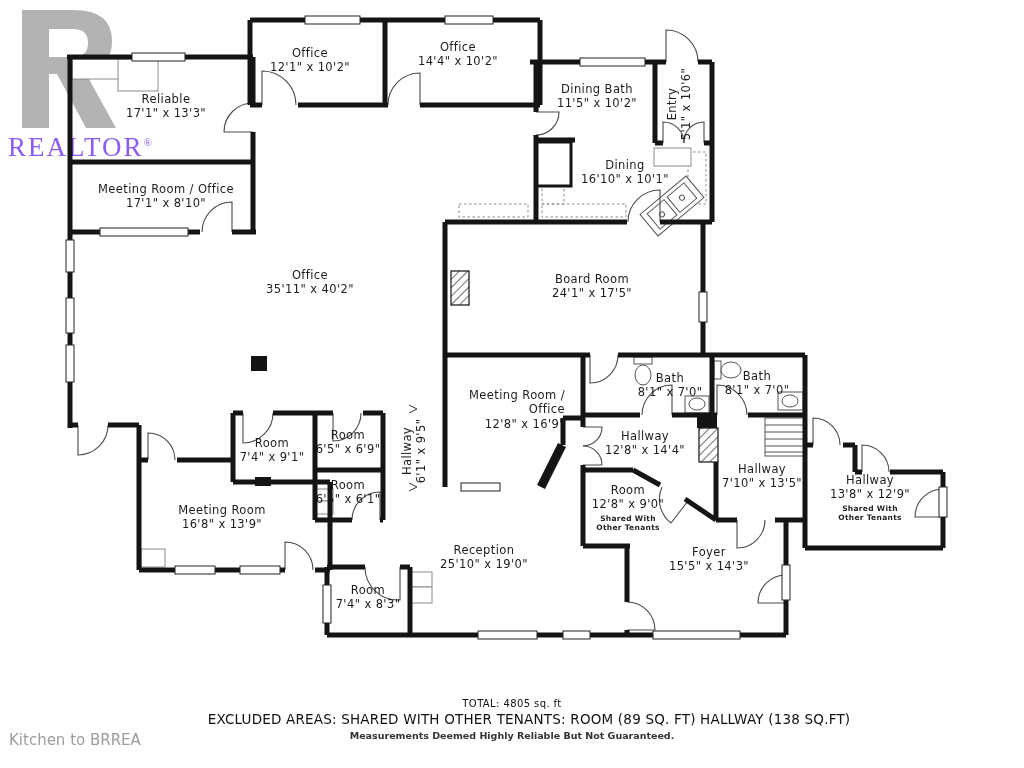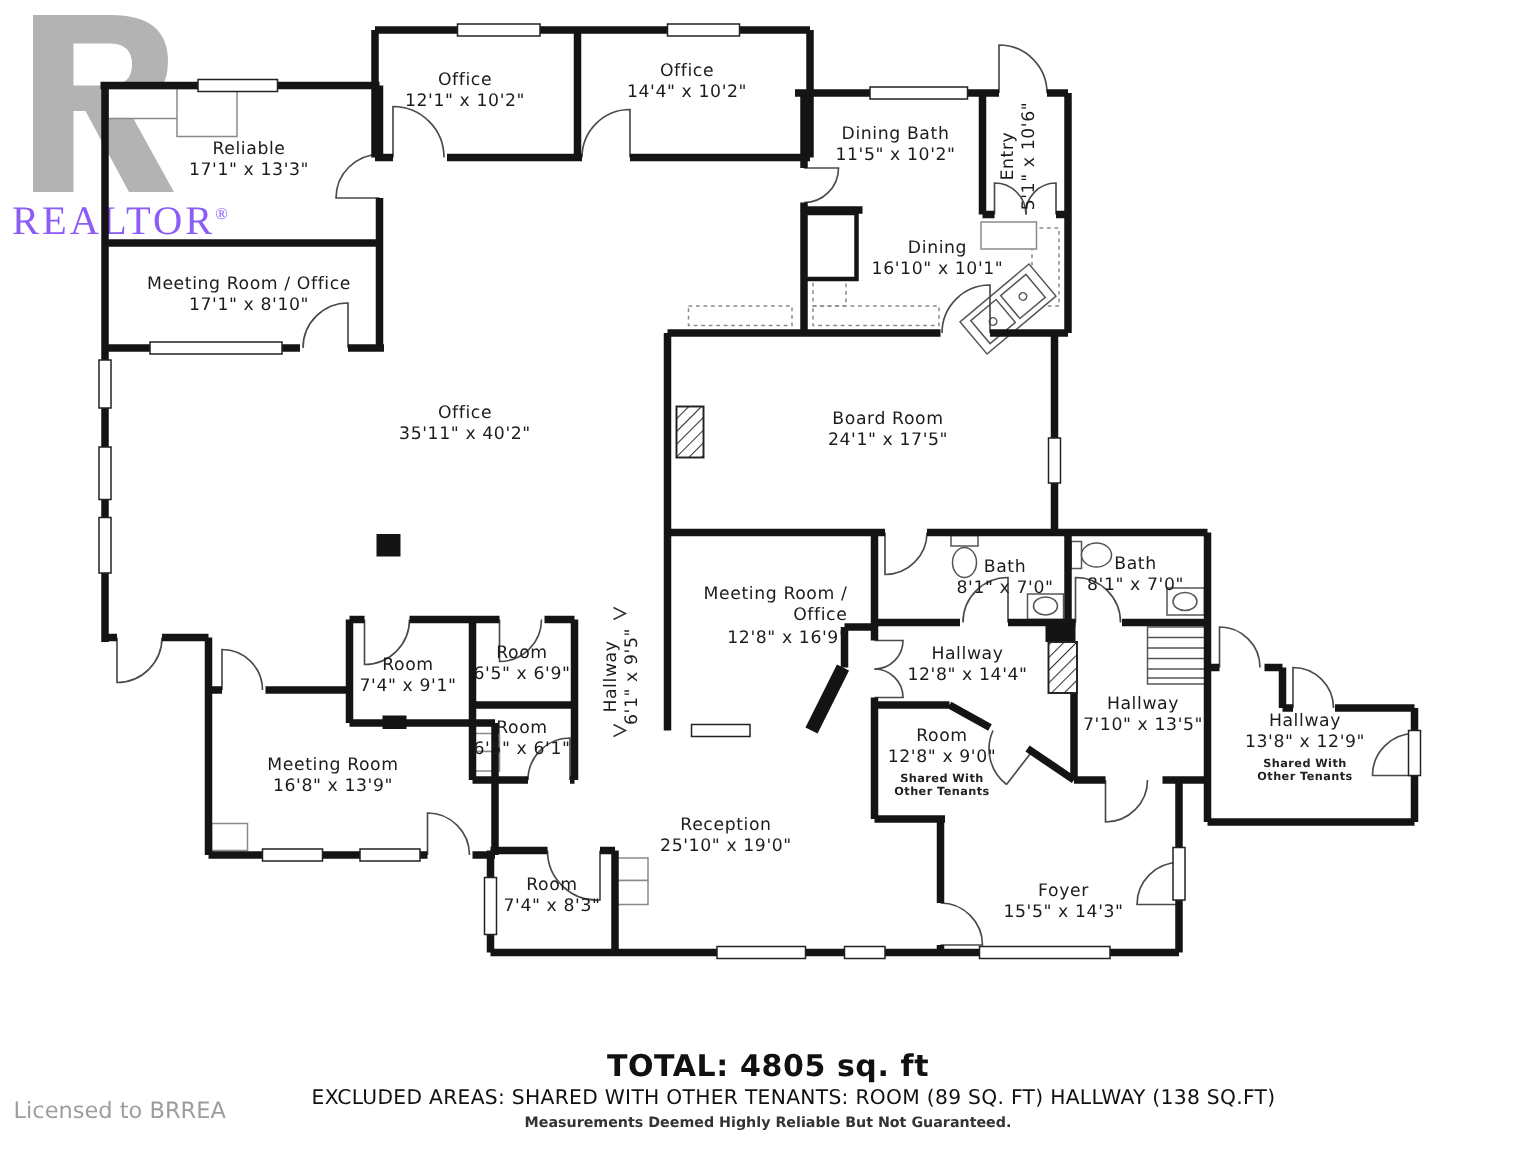--- a/index.html
+++ b/index.html
@@ -13,21 +13,21 @@
   #watermark .reg{font-size:11px;vertical-align:super;}
   
   .room-label{position:absolute;z-index:3;text-align:center;color:#1c1c1c;
         font-size:11.5px;line-height:1.25;letter-spacing:.4px;white-space:pre-line;}
   .room-label .room-name{display:block;}
   .room-label .room-dims{display:block;}
   .room-label .room-note{display:block;font-size:7.5px;font-weight:bold;letter-spacing:.3px;
         margin-top:2px;color:#222;}
   
   #footer{position:absolute;left:0;right:0;top:698px;text-align:center;z-index:3;color:#111;}
-  #footer .total{font-size:20px;font-weight:bold;letter-spacing:.4px;}
+  #footer .total{font-size:10px;font-weight:normal;letter-spacing:.4px;}
   #footer .excluded{font-size:13.5px;font-weight:500;letter-spacing:.2px;margin-top:2px;margin-left:34px;}
   #footer .disclaimer{font-size:9.5px;font-weight:700;color:#333;margin-top:3px;}
   #licensed{position:absolute;left:9px;top:731px;font-size:15px;color:#9d9d9d;z-index:3;}
 </style>
 </head>
 <body>
 
 <div id="stage">
 
   <div id="watermark">
@@ -232,23 +232,23 @@
 Other Tenants</span></div>
       <div class="room-label" style="left: 628px; top: 508px; transform: translate(-50%, -50%);"><span class="room-name">Room</span><span class="room-dims">12'8" x 9'0"</span><span class="room-note">Shared With
 Other Tenants</span></div>
       <div class="room-label" style="left: 272px; top: 450px; transform: translate(-50%, -50%);"><span class="room-name">Room</span><span class="room-dims">7'4" x 9'1"</span></div>
       <div class="room-label" style="left: 348px; top: 442px; transform: translate(-50%, -50%);"><span class="room-name">Room</span><span class="room-dims">6'5" x 6'9"</span></div>
       <div class="room-label" style="left: 348px; top: 492px; transform: translate(-50%, -50%);"><span class="room-name">Room</span><span class="room-dims">6'5" x 6'1"</span></div>
       <div class="room-label" style="left: 414px; top: 451px; transform: translate(-50%, -50%) rotate(-90deg);"><span class="room-name">Hallway</span><span class="room-dims">6'1" x 9'5"</span></div>
       <div class="room-label" style="left: 222px; top: 517px; transform: translate(-50%, -50%);"><span class="room-name">Meeting Room</span><span class="room-dims">16'8" x 13'9"</span></div>
       <div class="room-label" style="left: 484px; top: 557px; transform: translate(-50%, -50%);"><span class="room-name">Reception</span><span class="room-dims">25'10" x 19'0"</span></div>
       <div class="room-label" style="left: 368px; top: 597px; transform: translate(-50%, -50%);"><span class="room-name">Room</span><span class="room-dims">7'4" x 8'3"</span></div>
-      <div class="room-label" style="left: 709px; top: 601px; transform: translate(-50%, -50%);"><span class="room-name">Foyer</span><span class="room-dims">15'5" x 14'3"</span></div>
+      <div class="room-label" style="left: 709px; top: 559px; transform: translate(-50%, -50%);"><span class="room-name">Foyer</span><span class="room-dims">15'5" x 14'3"</span></div>
     </div>
 
   <div id="footer">
     <div class="total">TOTAL: 4805 sq. ft</div>
     <div class="excluded">EXCLUDED AREAS: SHARED WITH OTHER TENANTS: ROOM (89 SQ. FT) HALLWAY (138 SQ.FT)</div>
     <div class="disclaimer">Measurements Deemed Highly Reliable But Not Guaranteed.</div>
   </div>
 
-  <div id="licensed">Licensed to BRREA</div>
+  <div id="licensed">Kitchen to BRREA</div>
 </div>
 
 </body></html>

